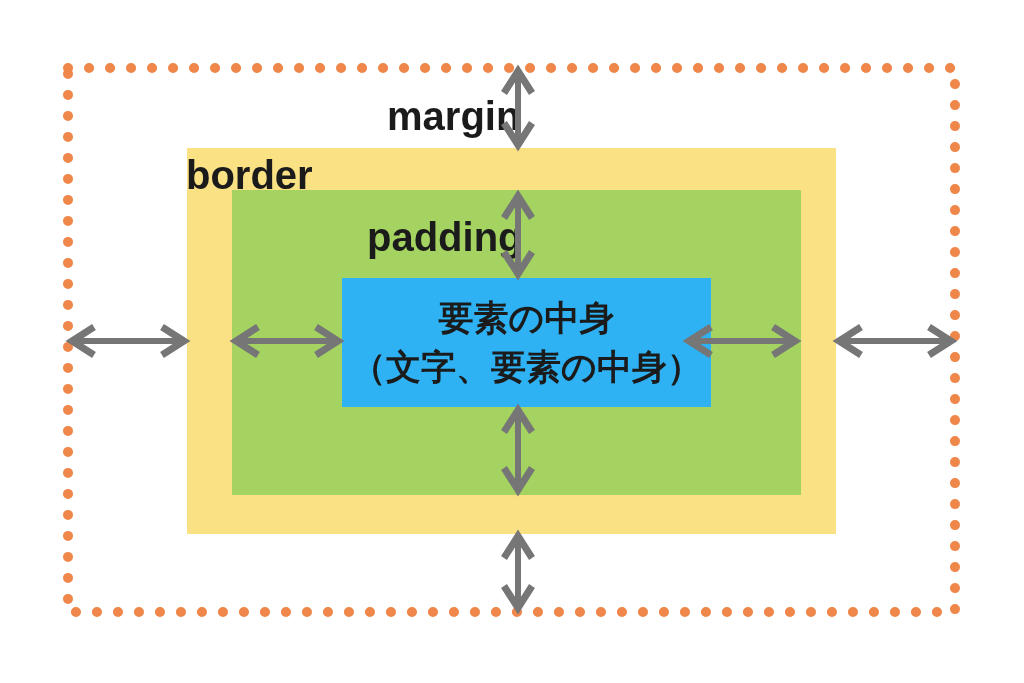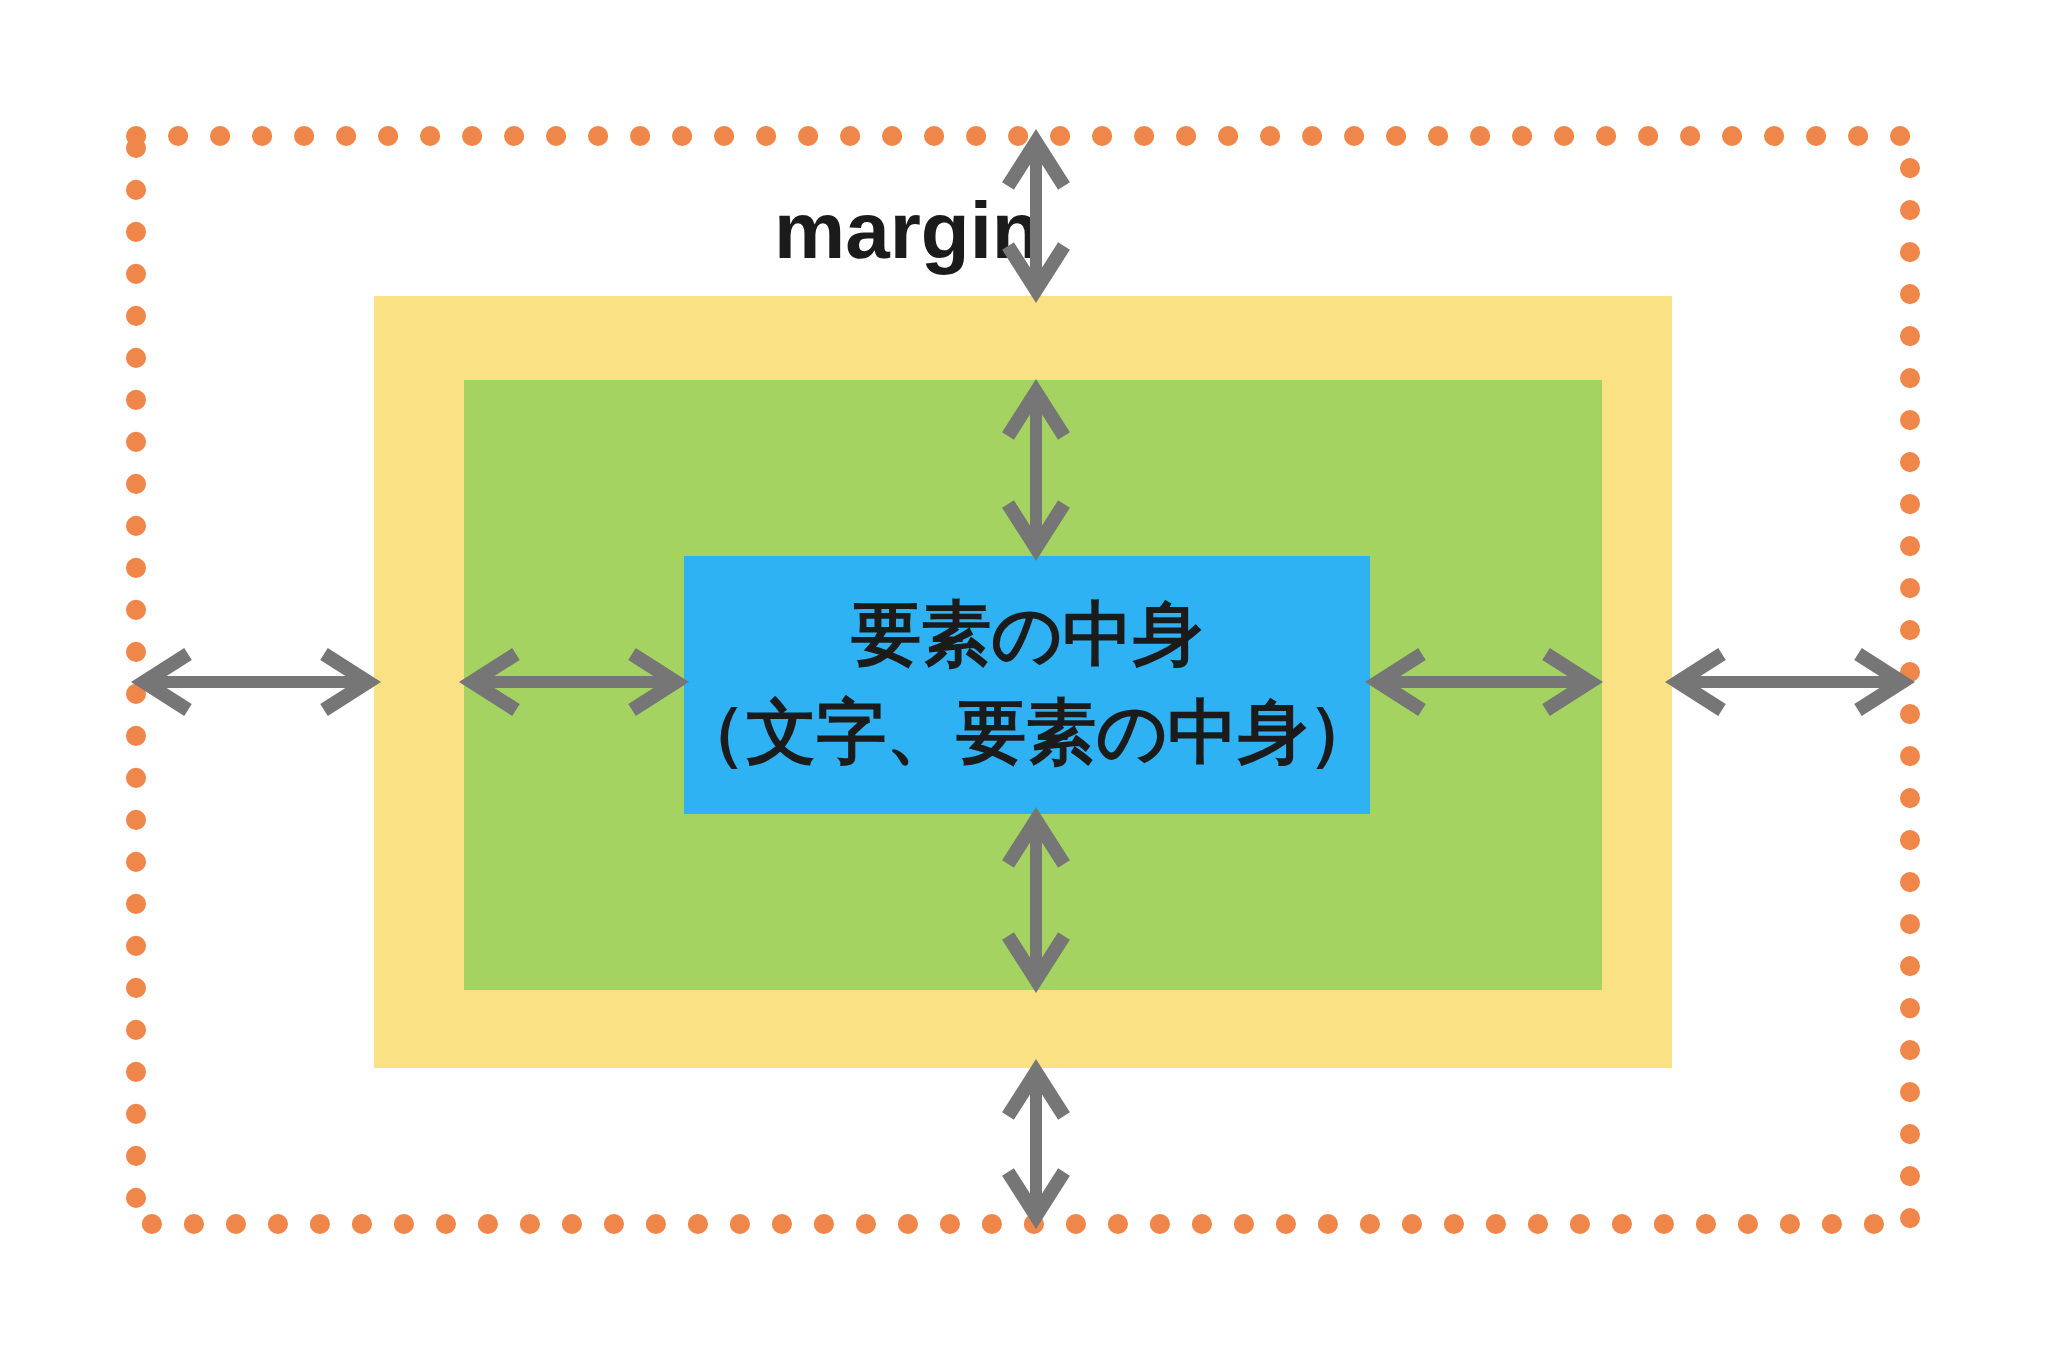--- a/index.html
+++ b/index.html
@@ -24,21 +24,21 @@
   .box { position: absolute; }
   .border-box {
     left: 187px; top: 148px; width: 649px; height: 386px;
     background: var(--c-border-fill);
   }
   .padding-box {
     left: 232px; top: 190px; width: 569px; height: 305px;
     background: var(--c-padding-fill);
   }
   .content-box {
-    left: 342px; top: 278px; width: 343px; height: 129px;
+    left: 342px; top: 278px; width: 369px; height: 129px;
     background: var(--c-content-fill);
     display: flex; flex-direction: column;
     align-items: center; justify-content: center;
     z-index: 2;
   }
   .content-box .jp-line {
     font-size: 35px;
     font-weight: bold;
     line-height: 1.38;
     color: var(--c-text);
@@ -79,20 +79,22 @@
 <div class="canvas">
 
   <div class="box border-box"></div>
   <div class="box padding-box"></div>
   <div class="box content-box">
     <div class="jp-line">要素の中身</div>
     <div class="jp-line">（文字、要素の中身）</div>
   </div>
 
   <div class="label label-margin">margin</div>
+  <div class="label label-border">border</div>
+  <div class="label label-padding">padding</div>
 
   <svg class="overlay" viewBox="0 0 1024 683">
 
     <rect class="dotted-rect" x="68" y="68" width="887" height="544"></rect>
 
     <g>
       <line class="arrow-line" x1="518" y1="75" x2="518" y2="141"></line>
       <polyline class="arrow-head" points="504,93 518,71 532,93"></polyline>
       <polyline class="arrow-head" points="504,123 518,145 532,123"></polyline>
     </g>

